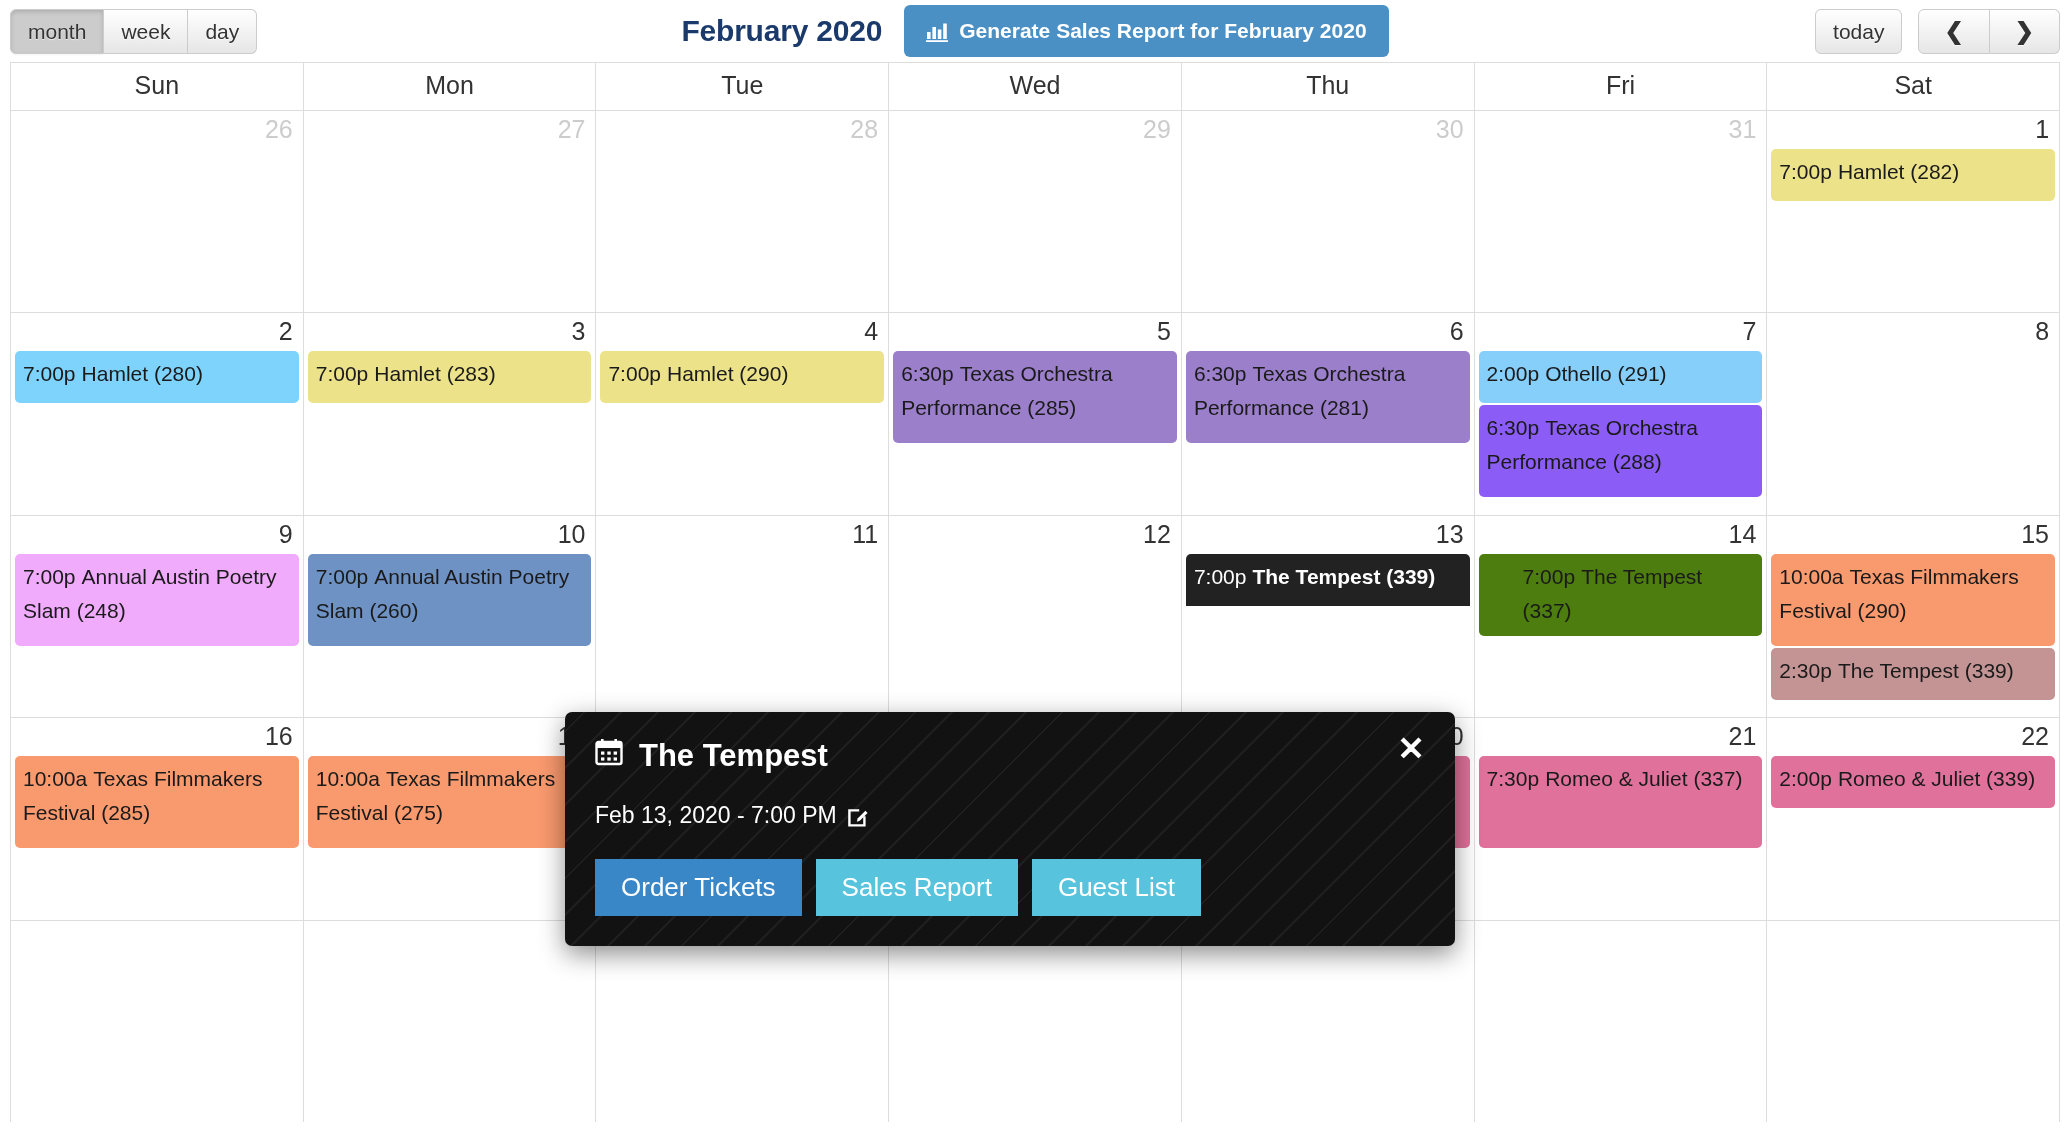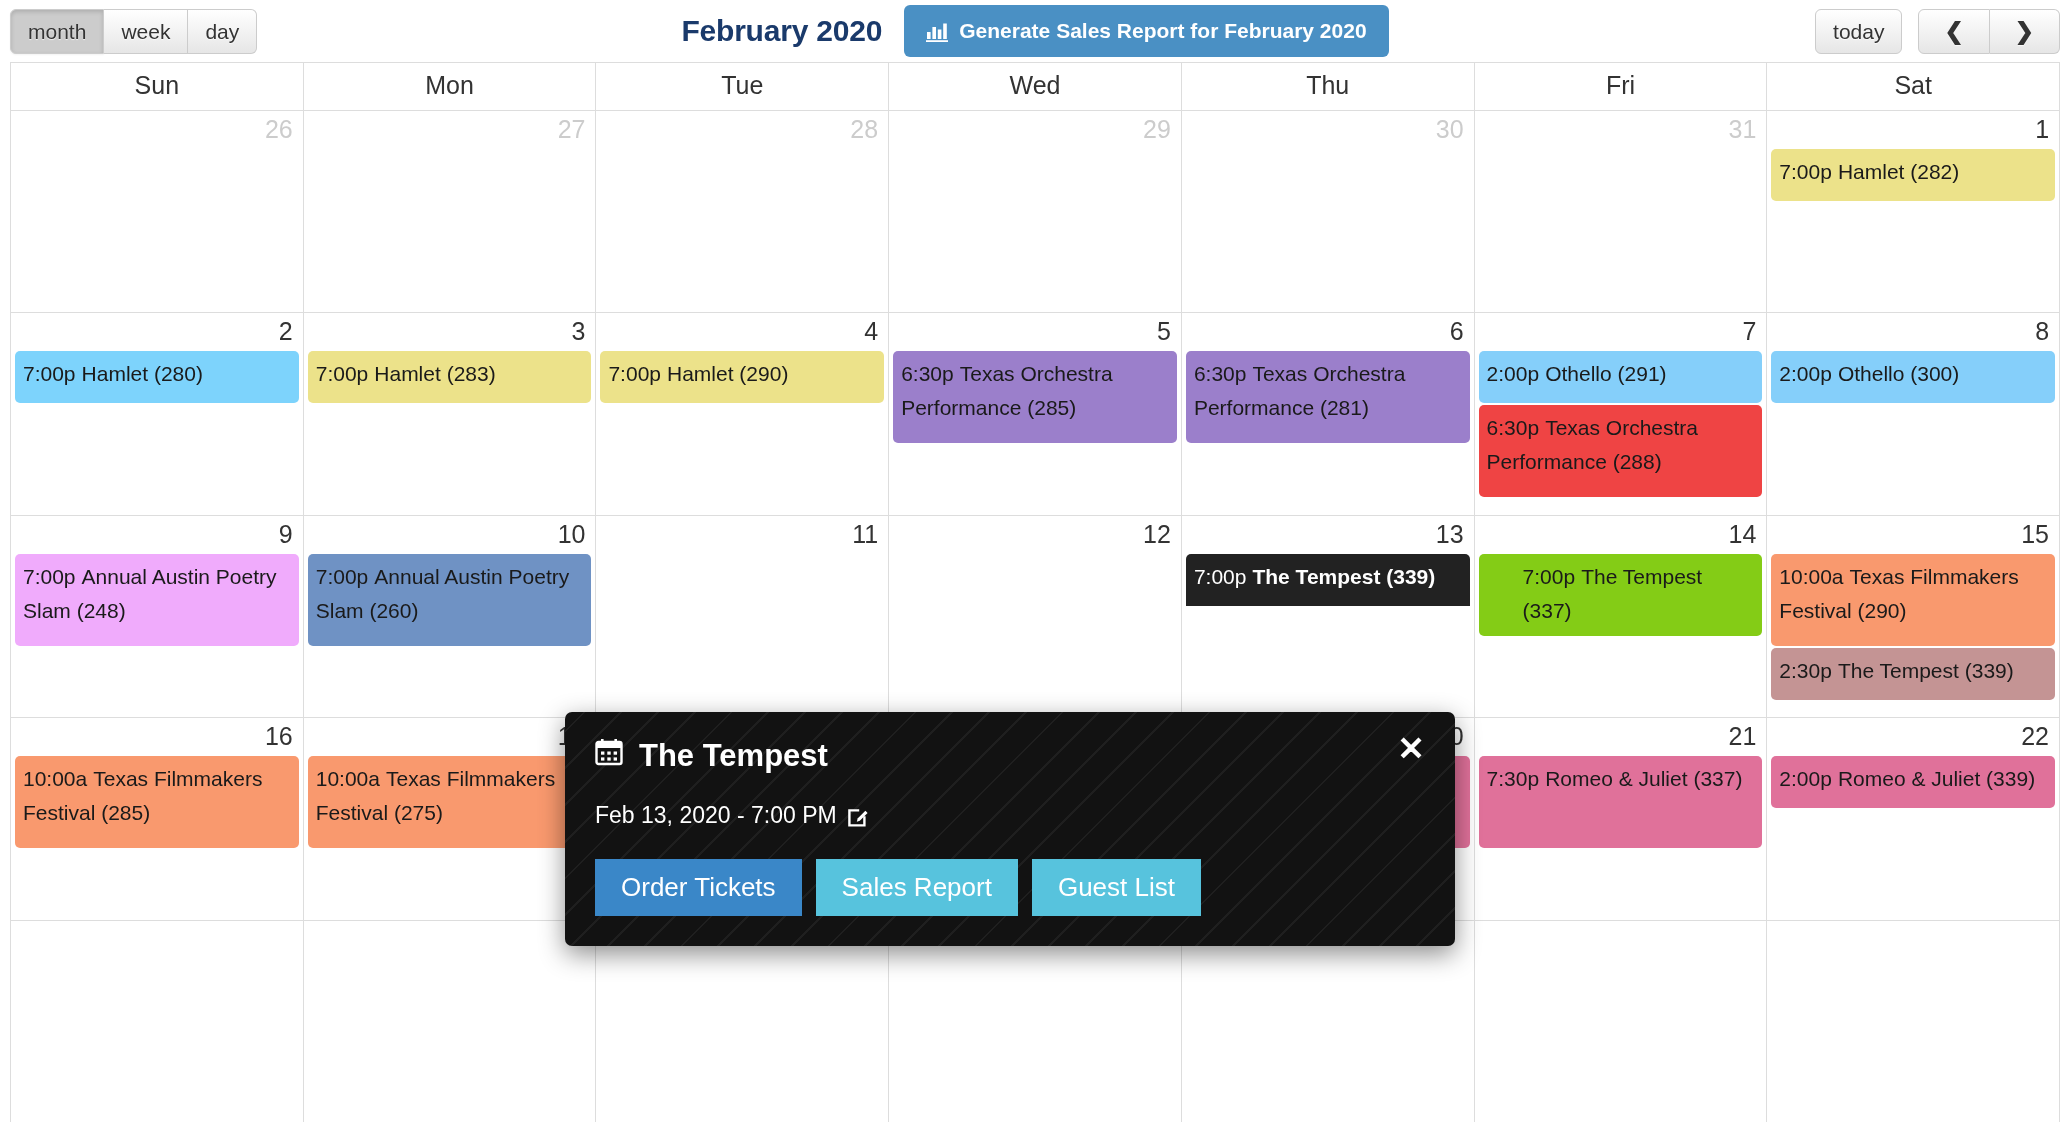--- a/index.html
+++ b/index.html
@@ -338,28 +338,25 @@
         <div class="day-cell">
           <div class="day-num">6</div>
           <div class="events">
             <div class="event" style="background: rgb(155, 127, 203); min-height: 92px;"><span class="etime">6:30p</span><span>Texas Orchestra Performance (281)</span></div>
           </div>
         </div>
         <div class="day-cell">
           <div class="day-num">7</div>
           <div class="events">
             <div class="event" style="background: rgb(133, 207, 250); min-height: 52px;"><span class="etime">2:00p</span><span>Othello  (291)</span></div>
-            <div class="event" style="background: #ef4444; min-height: 92px;"><span class="etime">6:30p</span><span>Texas Orchestra Performance (288)</span></div>
+            <div class="event" style="background: #8b5cf6; min-height: 92px;"><span class="etime">6:30p</span><span>Texas Orchestra Performance (288)</span></div>
           </div>
         </div>
         <div class="day-cell">
           <div class="day-num">8</div>
-          <div class="events">
-            <div class="event" style="background: rgb(133, 207, 250); min-height: 52px;"><span class="etime">2:00p</span><span>Othello  (300)</span></div>
-          </div>
         </div>
       </div>
       <div class="week-row">
         <div class="day-cell">
           <div class="day-num">9</div>
           <div class="events">
             <div class="event" style="background: #f0abfc; min-height: 92px;"><span class="etime">7:00p</span><span>Annual Austin Poetry Slam (248)</span></div>
           </div>
         </div>
         <div class="day-cell">
@@ -376,21 +373,21 @@
         </div>
         <div class="day-cell">
           <div class="day-num">13</div>
           <div class="events">
             <div class="event selected" style="min-height: 52px;"><span class="etime">7:00p</span><span>The Tempest  (339)</span></div>
           </div>
         </div>
         <div class="day-cell">
           <div class="day-num">14</div>
           <div class="events">
-            <div class="event" style="background: #84cc16; min-height: 52px; padding-left: 44px;"><span class="etime">7:00p</span><span>The Tempest  (337)</span></div>
+            <div class="event" style="background: #4d7c0f; min-height: 52px; padding-left: 44px;"><span class="etime">7:00p</span><span>The Tempest  (337)</span></div>
           </div>
         </div>
         <div class="day-cell">
           <div class="day-num">15</div>
           <div class="events">
             <div class="event" style="background: rgb(249, 153, 110); min-height: 92px;"><span class="etime">10:00a</span><span>Texas Filmmakers Festival  (290)</span></div>
             <div class="event" style="background: rgb(196, 148, 148); min-height: 52px;"><span class="etime">2:30p</span><span>The Tempest  (339)</span></div>
           </div>
         </div>
       </div>

